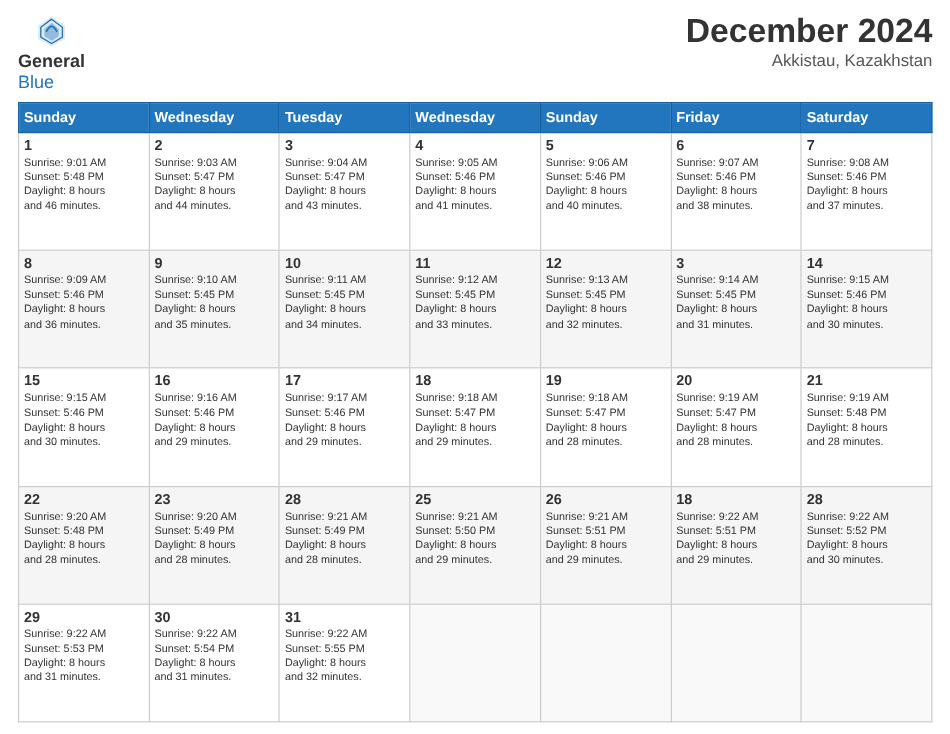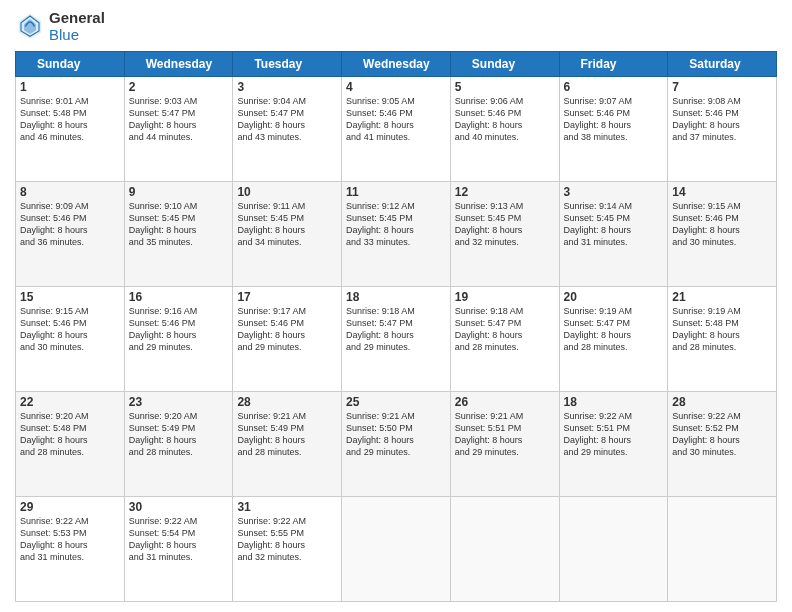--- a/index.html
+++ b/index.html
@@ -18,22 +18,23 @@
       flex-direction: column;
     }
     .header {
       display: flex;
       justify-content: space-between;
       align-items: flex-start;
       margin-bottom: 8px;
     }
     .logo {
       display: flex;
-      align-items: flex-start;
+      align-items: center;
       gap: 4px;
+      flex-direction: column;
     }
     .logo-text {
       display: flex;
       flex-direction: column;
       line-height: 1.1;
     }
     .logo-general {
       font-size: 15px;
       font-weight: bold;
       color: #333;
@@ -64,21 +65,21 @@
       border: 1px solid #ccc;
       border-collapse: collapse;
       width: 100%;
       table-layout: fixed;
     }
     .calendar th {
       background-color: #2176bd;
       color: #fff;
       font-size: 12px;
       font-weight: bold;
-      padding: 5px 21px;
+      padding: 5px 4px;
       text-align: left;
       border: 1px solid #1a5e9e;
     }
     .calendar td {
       border: 1px solid #ccc;
       vertical-align: top;
       padding: 3px 4px;
       font-size: 9.5px;
       color: #333;
       background: #fff;
@@ -113,20 +114,24 @@
         <polygon points="20,5 35,15 35,30 20,38 5,30 5,15" fill="#2176bd" opacity="0.15"></polygon>
         <polygon points="20,8 32,17 32,28 20,35 8,28 8,17" fill="none" stroke="#2176bd" stroke-width="1.5"></polygon>
         <polygon points="20,12 28,19 28,27 20,32 12,27 12,19" fill="#2176bd" opacity="0.4"></polygon>
         <path d="M14,22 Q20,10 26,22" fill="none" stroke="#2176bd" stroke-width="2"></path>
       </svg>
       <div class="logo-text">
         <span class="logo-general">General</span>
         <span class="logo-blue">Blue</span>
       </div>
     </div>
+    <div class="title-section">
+      <div class="month-title">December 2024</div>
+      <div class="subtitle">Akkistau, Kazakhstan</div>
+    </div>
   </div>
 
   <table class="calendar">
     <thead>
       <tr>
       <th>Sunday</th>
           <th>Wednesday</th>
           <th>Tuesday</th>
           <th>Wednesday</th>
           <th>Sunday</th>

